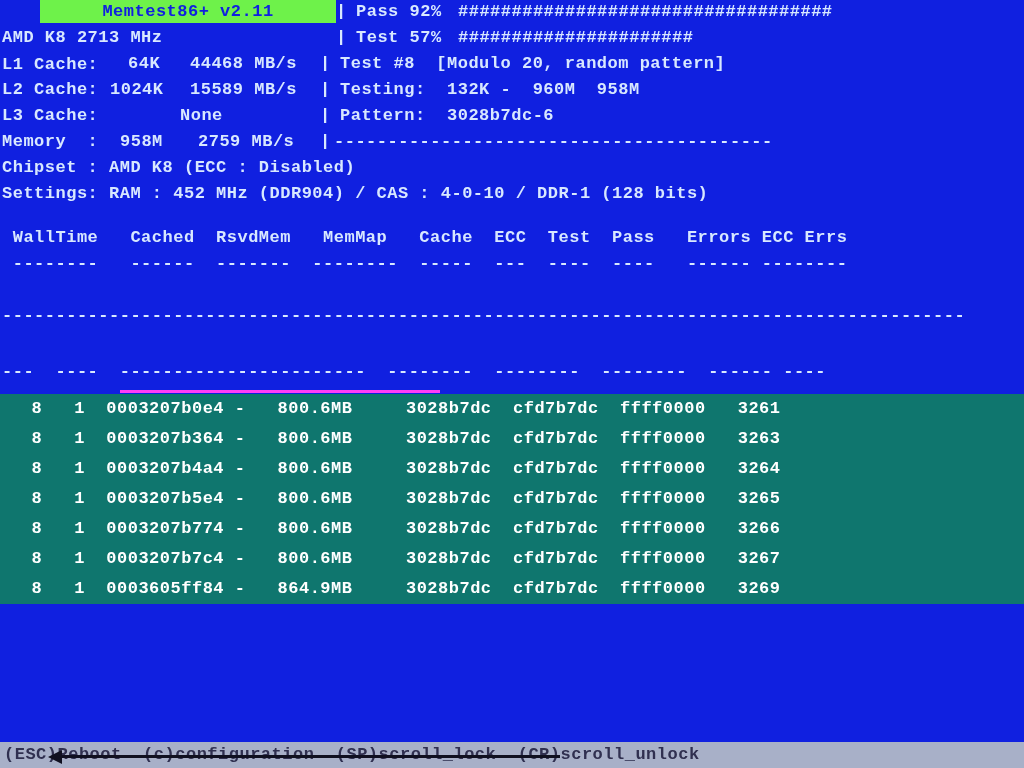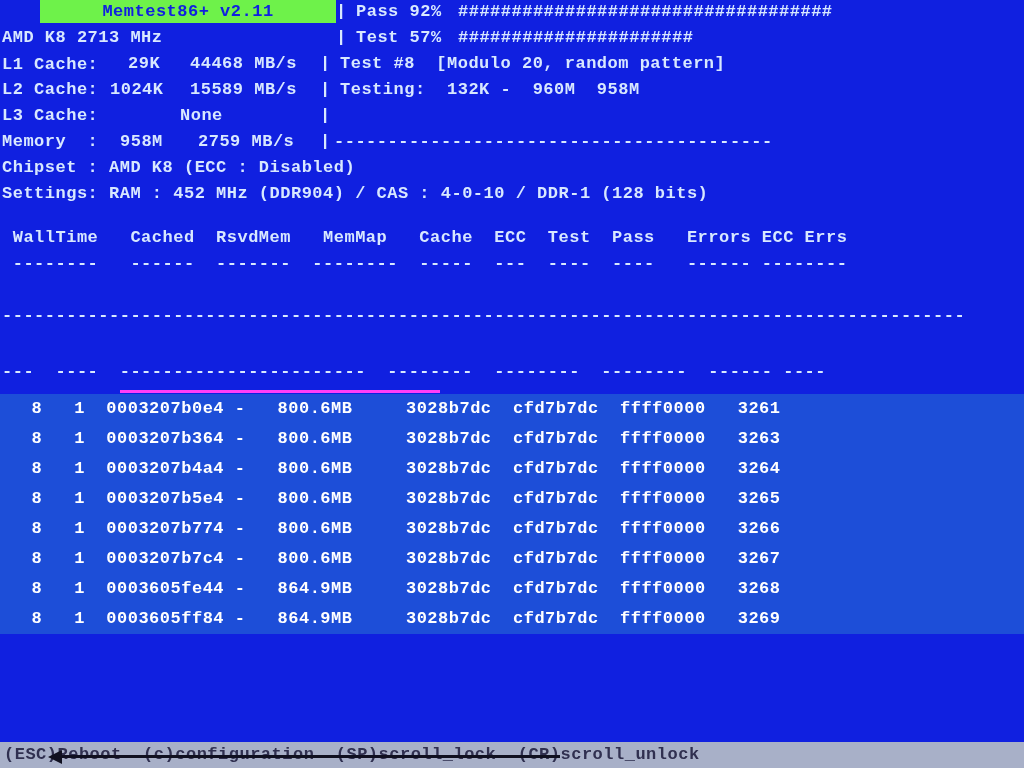--- a/index.html
+++ b/index.html
@@ -34,21 +34,21 @@
     position: absolute;
     white-space: pre;
   }
   .sep-vert { color: #d8e8ff; }
   .hash { color: #d8e8ff; }
   .err-area {
     position: absolute;
     left: 0;
     top: 456px;
     width: 1024px;
-    background: #1d4ed8;
+    background: #0f766e;
   }
   .err-area .erow {
     white-space: pre;
     color: #fff;
     padding-left: 10px;
     line-height: 30px;
     height: 30px;
   }
   .footer {
     position: absolute;
@@ -89,21 +89,21 @@
 </head>
 <body>
 
 <div class="screen">
 
   <div class="title-bar">Memtest86+ v2.11</div>
 
   <div class="line" style="top:28px;left:2px">AMD K8 2713 MHz</div>
 
   <div class="line" style="top:55px;left:2px">L1 Cache:</div>
-  <div class="line" style="top:54px;left:128px">29K</div>
+  <div class="line" style="top:54px;left:128px">64K</div>
   <div class="line" style="top:54px;left:190px">44468 MB/s</div>
 
   <div class="line" style="top:80px;left:2px">L2 Cache:</div>
   <div class="line" style="top:80px;left:110px">1024K</div>
   <div class="line" style="top:80px;left:190px">15589 MB/s</div>
 
   <div class="line" style="top:106px;left:2px">L3 Cache:</div>
   <div class="line" style="top:106px;left:180px">None</div>
 
   <div class="line" style="top:132px;left:2px">Memory  :</div>
@@ -121,38 +121,38 @@
   <div class="line sep-vert" style="top:132px;left:320px">|</div>
 
   <div class="line" style="top:2px;left:356px">Pass 92%</div>
   <div class="line hash" style="top:2px;left:458px">###################################</div>
 
   <div class="line" style="top:28px;left:356px">Test 57%</div>
   <div class="line hash" style="top:28px;left:458px">######################</div>
 
   <div class="line" style="top:54px;left:340px">Test #8  [Modulo 20, random pattern]</div>
   <div class="line" style="top:80px;left:340px">Testing:  132K -  960M  958M</div>
+  <div class="line" style="top:106px;left:340px">Pattern:  3028b7dc-6</div>
   <div class="line dash" style="top:132px;left:334px">-----------------------------------------</div>
 
   <div class="line" style="top:228px;left:2px"> WallTime   Cached  RsvdMem   MemMap   Cache  ECC  Test  Pass   Errors ECC Errs</div>
   <div class="line" style="top:254px;left:2px"> --------   ------  -------  --------  -----  ---  ----  ----   ------ --------</div>
 
   <div class="line dash" style="top:306px;left:2px">------------------------------------------------------------------------------------------</div>
 
   <div class="line" style="top:362px;left:2px">---  ----  -----------------------  --------  --------  --------  ------ ----</div>
 
   <div class="magenta-line" style="top:390px;left:120px;width:320px"></div>
 
   <div class="err-area" style="top:394px">
     <div class="erow">  8   1  0003207b0e4 -   800.6MB     3028b7dc  cfd7b7dc  ffff0000   3261</div>
     <div class="erow">  8   1  0003207b364 -   800.6MB     3028b7dc  cfd7b7dc  ffff0000   3263</div>
     <div class="erow">  8   1  0003207b4a4 -   800.6MB     3028b7dc  cfd7b7dc  ffff0000   3264</div>
     <div class="erow">  8   1  0003207b5e4 -   800.6MB     3028b7dc  cfd7b7dc  ffff0000   3265</div>
     <div class="erow">  8   1  0003207b774 -   800.6MB     3028b7dc  cfd7b7dc  ffff0000   3266</div>
     <div class="erow">  8   1  0003207b7c4 -   800.6MB     3028b7dc  cfd7b7dc  ffff0000   3267</div>
-    <div class="erow">  8   1  0003605fe44 -   864.9MB     3028b7dc  cfd7b7dc  ffff0000   3268</div>
     <div class="erow">  8   1  0003605ff84 -   864.9MB     3028b7dc  cfd7b7dc  ffff0000   3269</div>
   </div>
 
   <div class="footer">(ESC)Reboot  (c)configuration  (SP)scroll_lock  (CR)scroll_unlock</div>
   <div class="footer-arrow"></div>
 
 </div>
 
 </body></html>

